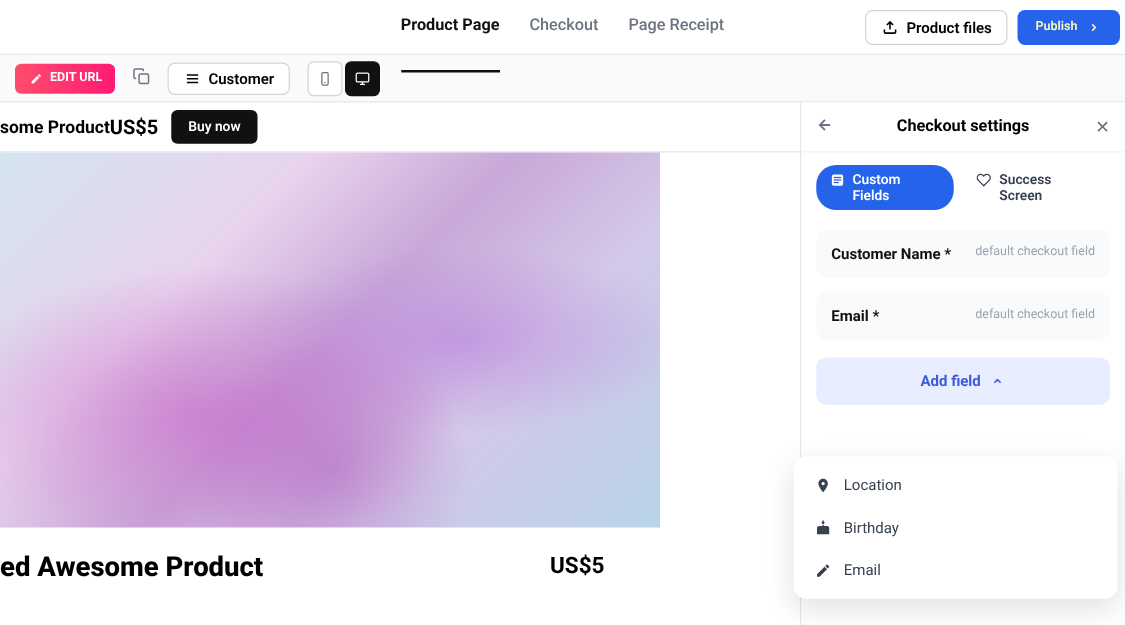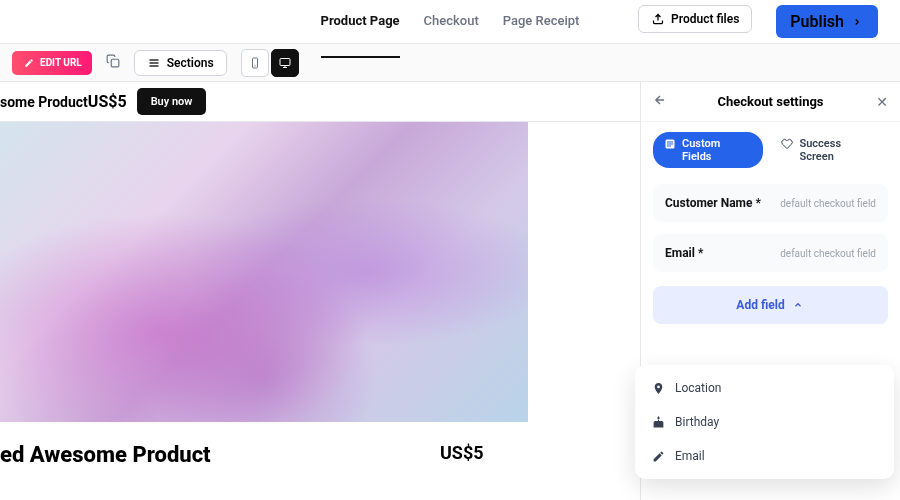--- a/index.html
+++ b/index.html
@@ -1,23 +1,23 @@
 <!DOCTYPE html>
 <html><head>
 <meta charset="utf-8">
 <style>
 *{margin:0;padding:0;box-sizing:border-box;font-family:-apple-system,BlinkMacSystemFont,'Segoe UI',Roboto,sans-serif}
 body{width:900px;height:500px;overflow:hidden;background:#fff;position:relative}
 .top-nav{height:44px;display:flex;align-items:center;justify-content:center;position:relative;border-bottom:1px solid #e5e7eb}
 .nav-tabs{display:flex;gap:24px}
 .nav-tab{font-size:13px;font-weight:500;color:#6b7280;padding:28px 0;cursor:pointer;border-bottom:2px solid transparent}
 .nav-tab.active{color:#111;font-weight:700;border-bottom:2px solid #111}
-.top-right{position:absolute;right:22px;display:flex;gap:24px;align-items:flex-start}
+.top-right{position:absolute;right:4px;display:flex;gap:8px;align-items:flex-end}
 .product-files-btn{display:flex;align-items:center;gap:6px;background:#fff;border:1px solid #d1d5db;border-radius:6px;padding:6px 12px;font-size:12px;font-weight:600;cursor:pointer}
-.publish-btn{display:flex;align-items:center;gap:6px;background:#2563eb;color:#000000;border:none;border-radius:6px;padding:7px 14px;font-size:16px;font-weight:600;cursor:pointer}
+.publish-btn{display:flex;align-items:center;gap:6px;background:#2563eb;color:#fef9c3;border:none;border-radius:6px;padding:7px 14px;font-size:10px;font-weight:600;cursor:pointer}
 .url-bar{height:38px;display:flex;align-items:center;padding:0 12px;border-bottom:1px solid #e5e7eb;gap:10px;background:#fafafa}
 .url-text{flex:1;font-size:12px;color:#9ca3af;overflow:hidden;white-space:nowrap}
 .edit-url-btn{background:linear-gradient(90deg,#ff4d6d,#ff1a75);color:#fff;border:none;border-radius:5px;padding:5px 10px;font-size:10px;font-weight:700;display:flex;align-items:center;gap:4px;cursor:pointer}
 .copy-btn{background:none;border:none;cursor:pointer;padding:4px;color:#6b7280}
 .sections-btn{display:flex;align-items:center;gap:6px;background:#fff;border:1px solid #d1d5db;border-radius:6px;padding:5px 12px;font-size:12px;font-weight:600;cursor:pointer}
 .device-toggle{display:flex;gap:2px;margin-left:4px}
 .device-btn{width:28px;height:28px;border:1px solid #d1d5db;border-radius:5px;background:#fff;cursor:pointer;display:flex;align-items:center;justify-content:center;color:#6b7280}
 .device-btn.active{background:#111;color:#fff;border-color:#111}
 .main-area{display:flex;height:calc(100% - 82px)}
 .preview{flex:1;overflow:hidden;position:relative}
@@ -34,21 +34,21 @@
 .price-box-val{font-size:18px;font-weight:700}
 .sidebar{width:260px;border-left:1px solid #e5e7eb;background:#fff;display:flex;flex-direction:column;position:relative}
 .sidebar-header{height:40px;display:flex;align-items:center;justify-content:center;position:relative;border-bottom:1px solid #f3f4f6}
 .back-btn{position:absolute;left:12px;background:none;border:none;cursor:pointer;color:#6b7280}
 .close-btn{position:absolute;right:12px;background:none;border:none;cursor:pointer;color:#6b7280;font-size:14px}
 .sidebar-title{font-size:13px;font-weight:700}
 .sidebar-tabs{display:flex;gap:8px;padding:10px 12px}
 .pill{display:flex;align-items:flex-start;gap:5px;border-radius:16px;padding:5px 10px;font-size:11px;font-weight:600;cursor:pointer}
 .pill.active{background:#2563eb;color:#fff}
 .pill.inactive{background:#fff;color:#374151}
-.field-row{margin:6px 12px;background:#f9fafb;border-radius:8px;padding:12px;display:flex;justify-content:space-between;align-items:center}
+.field-row{margin:6px 12px;background:#f9fafb;border-radius:8px;padding:12px;display:flex;justify-content:space-between;align-items:flex-start}
 .field-label{font-size:12px;font-weight:700;color:#111}
 .field-hint{font-size:10px;color:#9ca3af}
 .add-field-btn{margin:8px 12px;background:#e8edff;border:none;border-radius:8px;padding:12px;font-size:12px;font-weight:700;color:#3b5bdb;cursor:pointer;display:flex;align-items:center;justify-content:center;gap:6px}
 .dropdown{position:absolute;top:283px;left:-6px;right:6px;background:#fff;border-radius:10px;box-shadow:0 8px 24px rgba(0,0,0,0.12);padding:6px 0;z-index:10}
 .dropdown-item{display:flex;align-items:center;gap:10px;padding:10px 16px;font-size:12px;color:#374151;cursor:pointer}
 .dropdown-item.hover{background:#f3f4f6}
 .icon-sm{width:14px;height:14px;display:inline-flex;align-items:center;justify-content:center}
 </style>
 </head>
 <body>
@@ -95,21 +95,21 @@
       </svg>
   </button>
   <button class="sections-btn">
     <span class="icon-sm">
         <svg width="12" height="12" viewBox="0 0 24 24" fill="none" stroke="currentColor" stroke-width="2.5">
           <line x1="3" y1="6" x2="21" y2="6"></line>
           <line x1="3" y1="12" x2="21" y2="12"></line>
           <line x1="3" y1="18" x2="21" y2="18"></line>
         </svg>
       </span>
-    <span>Sections</span>
+    <span>Customer</span>
   </button>
   <div class="device-toggle">
     <button class="device-btn">
         <svg width="12" height="12" viewBox="0 0 24 24" fill="none" stroke="currentColor" stroke-width="2">
           <rect x="7" y="2" width="10" height="20" rx="2"></rect>
           <line x1="11" y1="18" x2="13" y2="18"></line>
         </svg>
       </button>
     <button class="device-btn active">
         <svg width="12" height="12" viewBox="0 0 24 24" fill="none" stroke="currentColor" stroke-width="2">

